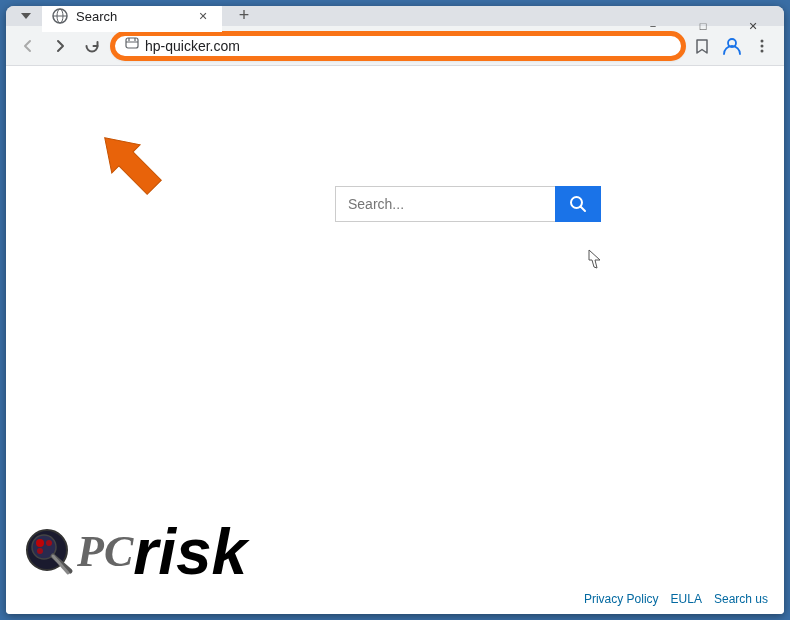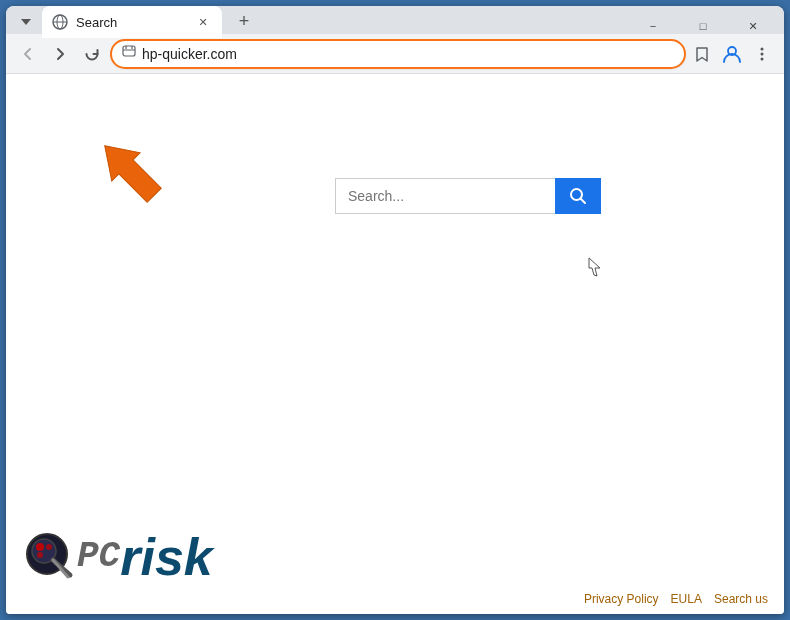--- a/index.html
+++ b/index.html
@@ -24,23 +24,23 @@
       border-radius: 8px 8px 4px 4px;
       box-shadow: 0 2px 8px rgba(0,0,0,0.4);
       display: flex;
       flex-direction: column;
       overflow: hidden;
     }
 
     
     .tab-bar {
       background: #dee1e6;
-      height: 28px;
-      display: flex;
-      align-items: flex-start;
+      height: 20px;
+      display: flex;
+      align-items: center;
       padding: 0 8px;
       position: relative;
     }
 
     .tab-bar-left {
       display: flex;
       align-items: center;
       gap: 4px;
     }
 
@@ -170,21 +170,21 @@
 
     .address-bar-container {
       flex: 1;
       height: 30px;
       background: #ffffff;
       border-radius: 15px;
       display: flex;
       align-items: center;
       padding: 0 10px;
       gap: 6px;
-      border: 2px solid #f97316;
+      border: 5px solid #f97316;
       box-shadow: 0 1px 2px rgba(0,0,0,0.05);
     }
 
     .security-icon {
       color: #5f6368;
       font-size: 13px;
     }
 
     .address-input {
       flex: 1;
@@ -225,21 +225,21 @@
     
     .orange-arrow {
       position: absolute;
       top: 55px;
       left: 82px;
     }
 
     
     .search-area {
       position: absolute;
-      top: 104px;
+      top: 120px;
       left: 50%;
       transform: translateX(-60px);
       display: flex;
       align-items: center;
     }
 
     .search-input-field {
       width: 220px;
       height: 36px;
       border: 1px solid #ccc;
@@ -277,21 +277,21 @@
       padding: 8px 16px;
     }
 
     .footer-links {
       display: flex;
       gap: 12px;
     }
 
     .footer-link {
       font-size: 12px;
-      color: #a16207;
+      color: #0369a1;
       text-decoration: none;
       cursor: pointer;
     }
 
     
     .pcrisk-logo {
       position: absolute;
       bottom: 30px;
       left: 16px;
       display: flex;
@@ -447,22 +447,22 @@
 
       <svg class="pcrisk-icon" viewBox="0 0 55 55" fill="none">
         <circle cx="25" cy="25" r="20" fill="#1a1a2e" stroke="#333" stroke-width="2"></circle>
         <circle cx="22" cy="22" r="12" fill="#2a2a4e" stroke="#444" stroke-width="1.5"></circle>
         <circle cx="18" cy="18" r="4" fill="#cc0000" opacity="0.9"></circle>
         <circle cx="27" cy="18" r="3" fill="#cc0000" opacity="0.7"></circle>
         <circle cx="18" cy="26" r="3" fill="#cc0000" opacity="0.7"></circle>
         <line x1="31" y1="31" x2="48" y2="46" stroke="#555" stroke-width="5" stroke-linecap="round"></line>
         <line x1="31" y1="31" x2="46" y2="48" stroke="#888" stroke-width="3" stroke-linecap="round"></line>
       </svg>
-      <span class="pc-text" style="font-size:36px;font-weight:900;font-style:italic;color:#666;font-family:Liberation Mono, monospace;line-height:1;">PC</span>
-        <span class="risk-text" style="font-size:52px;font-weight:900;font-style:italic;color:#0c4a6e;font-family:Arial Black,Arial,sans-serif;line-height:1;">risk</span>
+      <span class="pc-text" style="font-size:44px;font-weight:900;font-style:italic;color:#666;font-family:Liberation Serif, serif;line-height:1;">PC</span>
+        <span class="risk-text" style="font-size:64px;font-weight:900;font-style:italic;color:#000000;font-family:Arial Black,Arial,sans-serif;line-height:1;">risk</span>
     </div>
 
     <div class="page-footer">
       <div class="footer-links">
         <a class="footer-link">Privacy Policy</a>
         <a class="footer-link">EULA</a>
         <a class="footer-link">Search us</a>
       </div>
     </div>
 

